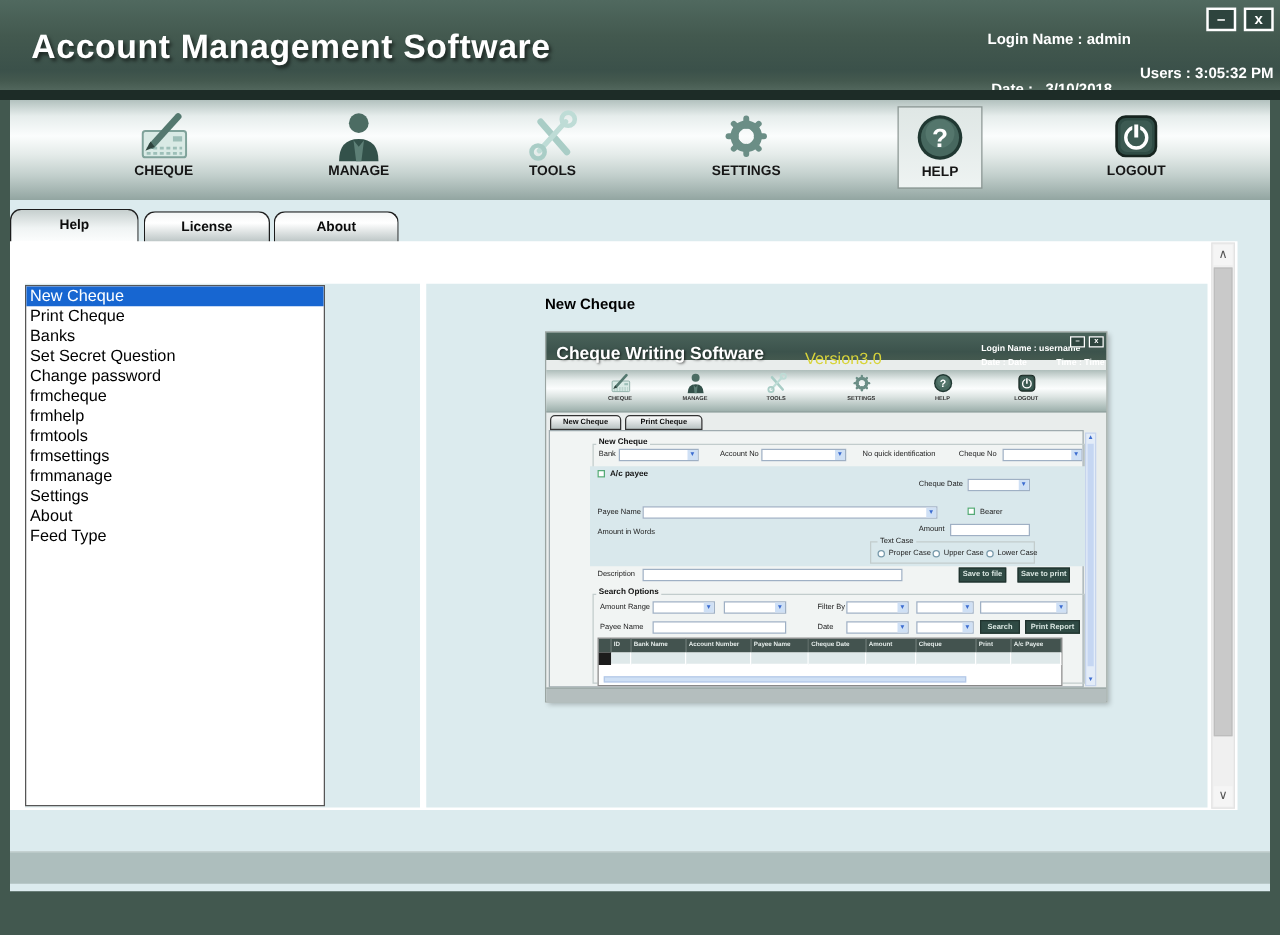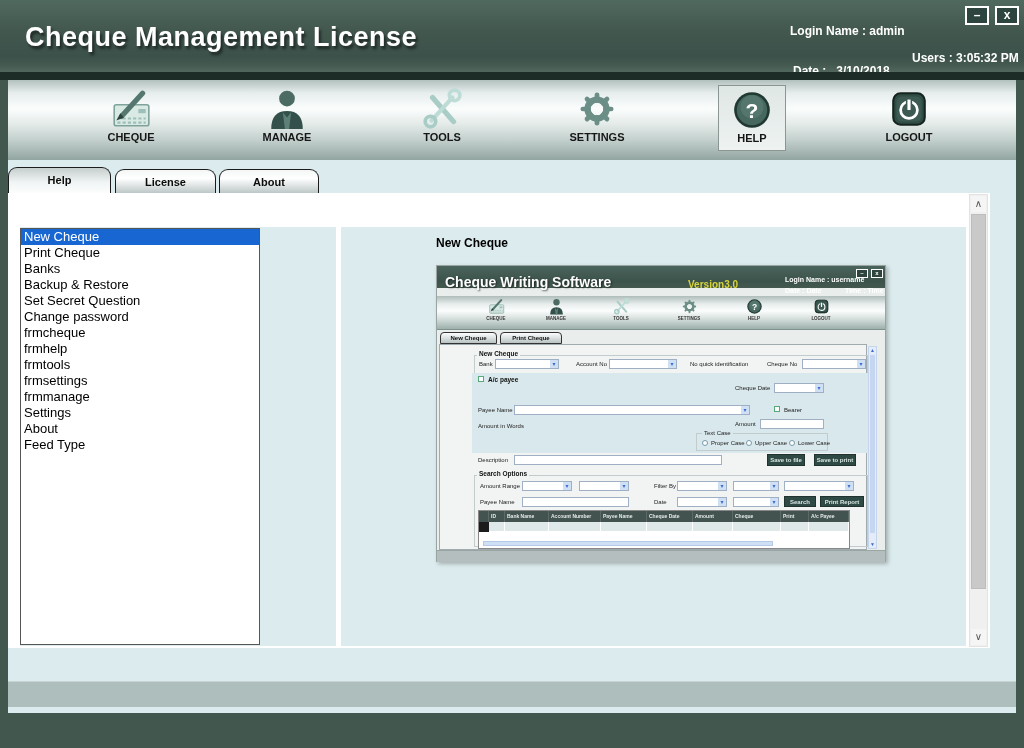--- a/index.html
+++ b/index.html
@@ -56,21 +56,21 @@
 
   
   #preview-heading { left:95px; top:9px; font-size:12px; font-weight:bold; color:#000; }
 
   
   #mini { left:95px; top:38px; width:450px; height:297px; background:#e9edec; border:1px solid #9aa5a2;
     box-shadow:2px 2px 4px rgba(0,0,0,.25); }
   #mini-titlebar { left:0; top:0; width:448px; height:22px;
     background:linear-gradient(180deg,#4a635b 0%,#3c534c 70%,#44594f 100%); }
   #mini-title { left:8px; top:8px; color:#fff; font-size:14px; font-weight:bold; text-shadow:1px 1px 2px rgba(0,0,0,.6); }
-  #mini-version { left:207px; top:13px; color:#d8d43b; font-size:10px; font-weight:bold;margin-left:44px; }
+  #mini-version { left:207px; top:13px; color:#d8d43b; font-size:13px; font-weight:normal; }
   .mini-sess { color:#fff; font-size:7px; font-weight:bold; }
   #mini-login { left:348px; top:10px; } #mini-date { left:348px; top:21px; } #mini-time { left:408px; top:21px; }
   .mini-winbtn { top:3px; width:12px; height:9px; border:1px solid #fff; background:#2e443e; color:#fff;
     font-size:6px; font-weight:bold; text-align:center; line-height:7px; }
   #mini-btn-min { left:419px; } #mini-btn-close { left:434px; }
 
   #mini-toolbar { left:0; top:30px; width:448px; height:34px;
     background:linear-gradient(180deg,#aebdba 0%,#e8eeed 25%,#fbfdfd 45%,#dce4e2 65%,#9db0ac 100%); border-bottom:1px solid #7e918d; }
   .mtool { top:2px; width:40px; text-align:center; }
   .mtool .ticon { display:block; margin:0 auto; width:17px; height:17px; }
@@ -153,21 +153,21 @@
       <circle cx="20" cy="21" r="8" fill="none" stroke="#fff" stroke-width="2.6"></circle>
       <line x1="20" y1="10" x2="20" y2="21" stroke="#3c5a52" stroke-width="6"></line>
       <line x1="20" y1="11" x2="20" y2="21" stroke="#fff" stroke-width="3"></line>
     </g>
   </defs>
 </svg>
 
 <div id="win">
 
   <div id="titlebar" class="abs">
-    <div class="abs app-title">Cheque Management License</div>
+    <div class="abs app-title">Account Management Software</div>
     <div id="btn-min" class="abs winbtn">–</div>
     <div id="btn-close" class="abs winbtn">x</div>
     <div id="login-line" class="abs sess">Login Name  : admin</div>
     <div id="date-line" class="abs sess">
       <span>Date :</span>&nbsp;&nbsp;
       <span>3/10/2018</span>
     </div>
     <div id="time-line" class="abs sess">
       <span>Users :</span>
       <span>3:05:32 PM</span>
@@ -219,21 +219,20 @@
     <div id="tab-1" class="abs tab">License</div>
     <div id="tab-2" class="abs tab">About</div>
 
     <div id="white-panel" class="abs">
 
       <div id="left-blue" class="abs">
         <div id="listbox" class="abs">
           <div class="li selected">New Cheque</div>
           <div class="li">Print Cheque</div>
           <div class="li">Banks</div>
-          <div class="li">Backup &amp; Restore</div>
           <div class="li">Set Secret Question</div>
           <div class="li">Change password</div>
           <div class="li">frmcheque</div>
           <div class="li">frmhelp</div>
           <div class="li">frmtools</div>
           <div class="li">frmsettings</div>
           <div class="li">frmmanage</div>
           <div class="li">Settings</div>
           <div class="li">About</div>
           <div class="li">Feed Type</div>

